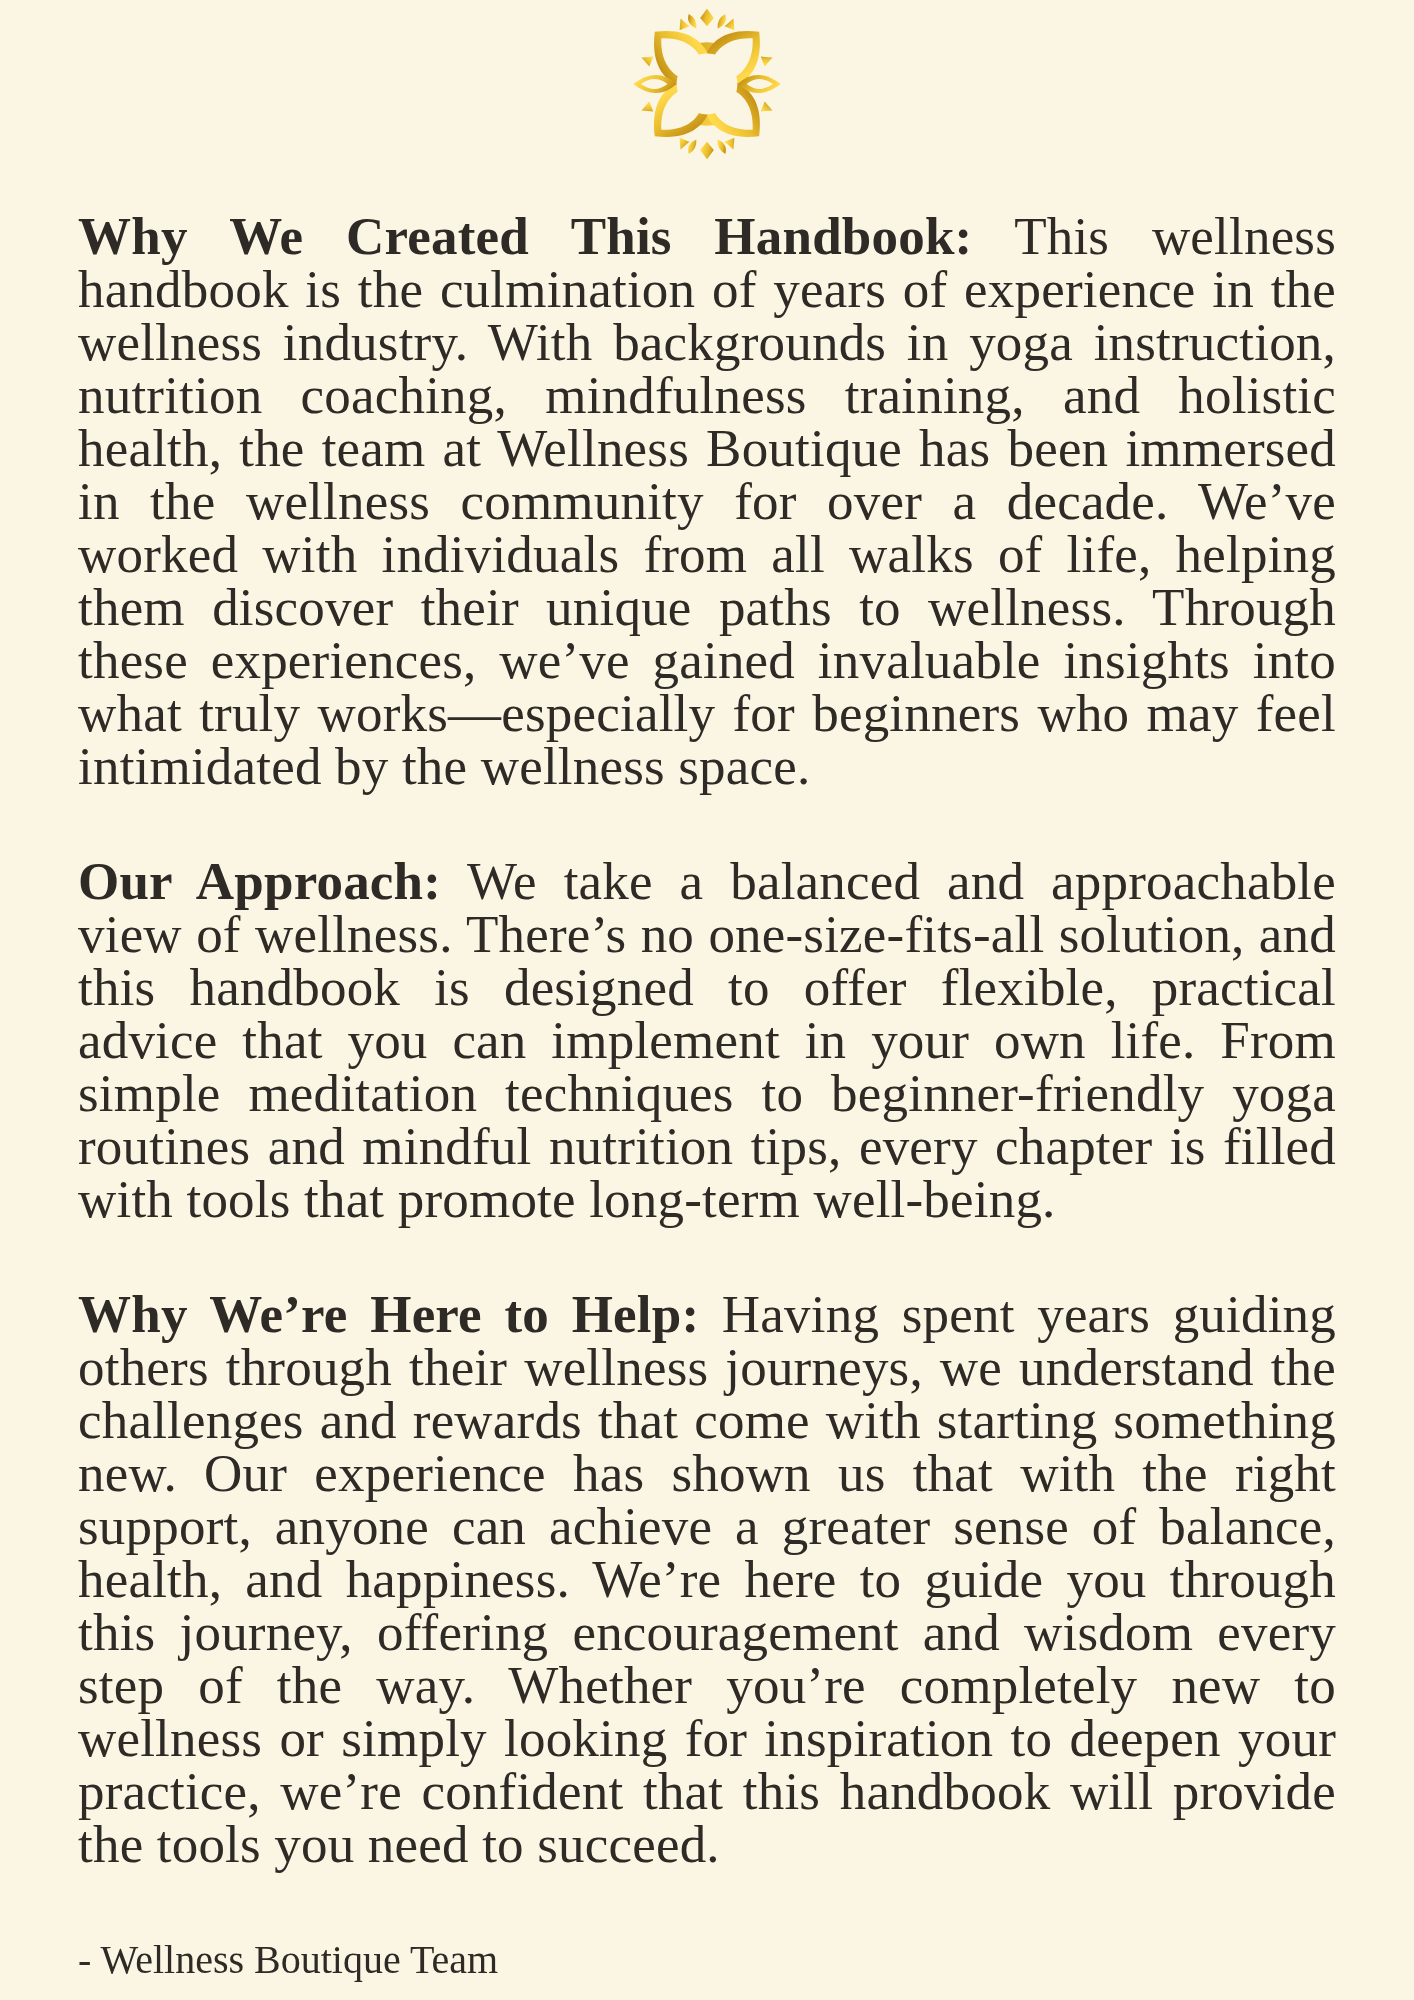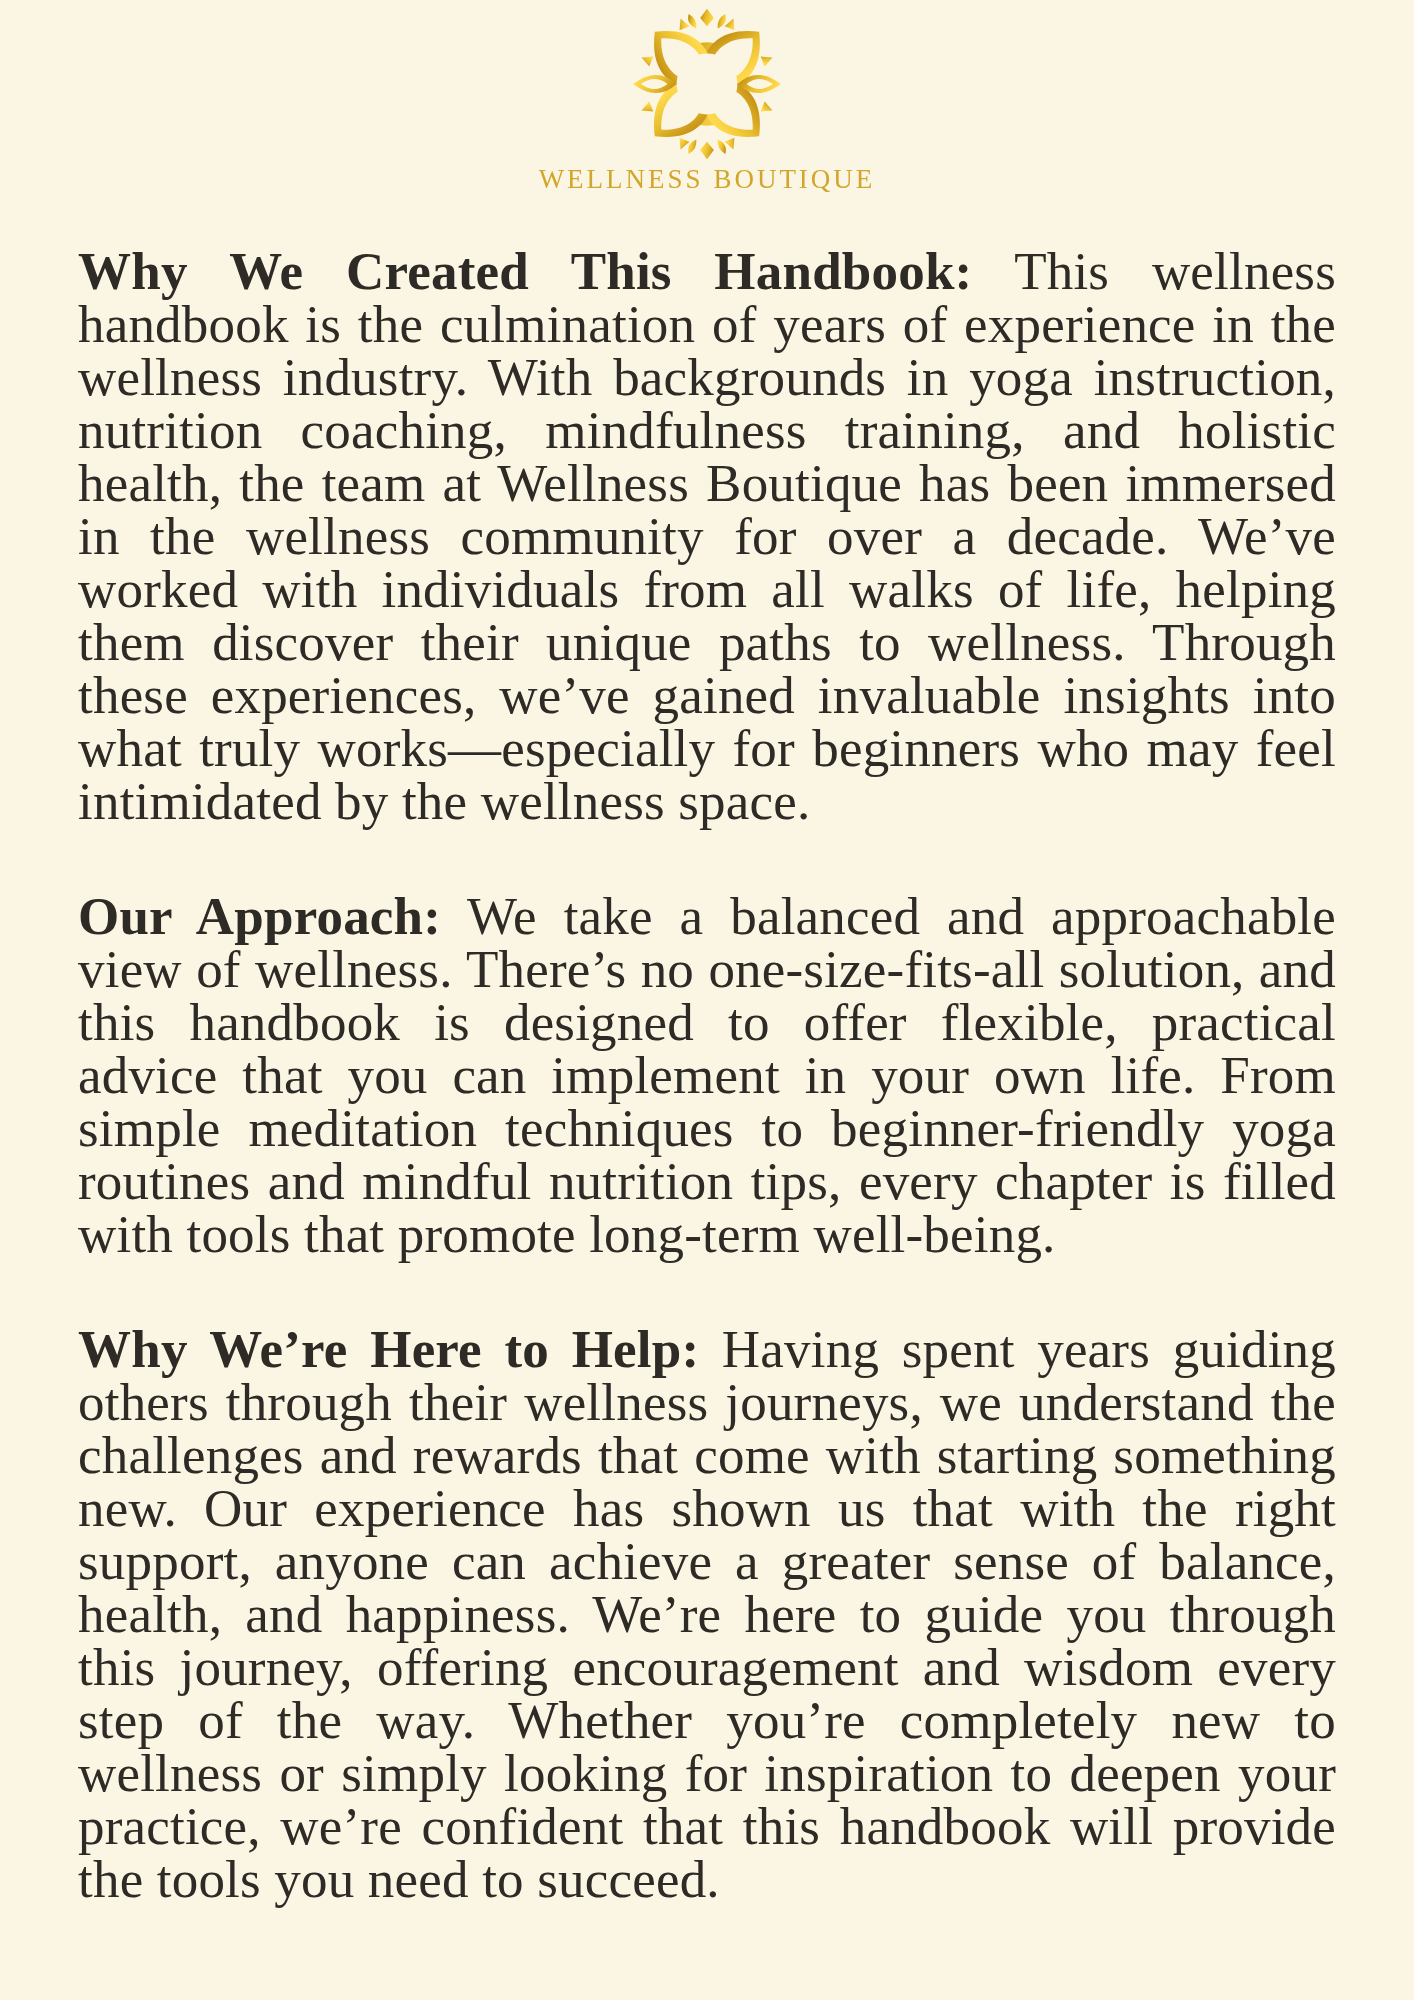--- a/index.html
+++ b/index.html
@@ -102,28 +102,28 @@
       <g fill="#FBF5E4">
         <circle cx="0" cy="0" r="40"></circle>
         <path transform="rotate(45)" d="M0,-85 C11,-75 21,-61 21,-44 C21,-26 9,-14 0,-10 C-9,-14 -21,-26 -21,-44 C-21,-61 -11,-75 0,-85 Z"></path>
         <path transform="rotate(135)" d="M0,-85 C11,-75 21,-61 21,-44 C21,-26 9,-14 0,-10 C-9,-14 -21,-26 -21,-44 C-21,-61 -11,-75 0,-85 Z"></path>
         <path transform="rotate(225)" d="M0,-85 C11,-75 21,-61 21,-44 C21,-26 9,-14 0,-10 C-9,-14 -21,-26 -21,-44 C-21,-61 -11,-75 0,-85 Z"></path>
         <path transform="rotate(315)" d="M0,-85 C11,-75 21,-61 21,-44 C21,-26 9,-14 0,-10 C-9,-14 -21,-26 -21,-44 C-21,-61 -11,-75 0,-85 Z"></path>
         <path d="M52,0 Q69,-13 87,0 Q69,13 52,0 Z"></path>
         <path transform="rotate(180)" d="M52,0 Q69,-13 87,0 Q69,13 52,0 Z"></path>
       </g>
     </svg>
-    <div class="brand-wordmark">WELLNESS BOUTIQUE</div>
   </header>
 
   <main class="document-body">
 
     <p class="para"><strong>Why We Created This Handbook:</strong><span> This wellness handbook is the culmination of years of experience in the wellness industry. With backgrounds in yoga instruction, nutrition coaching, mindfulness training, and holistic health, the team at Wellness Boutique has been immersed in the wellness community for over a decade. We’ve worked with individuals from all walks of life, helping them discover their unique paths to wellness. Through these experiences, we’ve gained invaluable insights into what truly works—especially for beginners who may feel intimidated by the wellness space.</span></p>
 
     <p class="para"><strong>Our Approach:</strong><span> We take a balanced and approachable view of wellness. There’s no one-size-fits-all solution, and this handbook is designed to offer flexible, practical advice that you can implement in your own life. From simple meditation techniques to beginner-friendly yoga routines and mindful nutrition tips, every chapter is filled with tools that promote long-term well-being.</span></p>
 
     <p class="para"><strong>Why We’re Here to Help:</strong><span> Having spent years guiding others through their wellness journeys, we understand the challenges and rewards that come with starting something new. Our experience has shown us that with the right support, anyone can achieve a greater sense of balance, health, and happiness. We’re here to guide you through this journey, offering encouragement and wisdom every step of the way. Whether you’re completely new to wellness or simply looking for inspiration to deepen your practice, we’re confident that this handbook will provide the tools you need to succeed.</span></p>
 
 
+    <p class="signature">- Wellness Boutique Team</p>
 
   </main>
 
 </div>
 
 </body></html>

